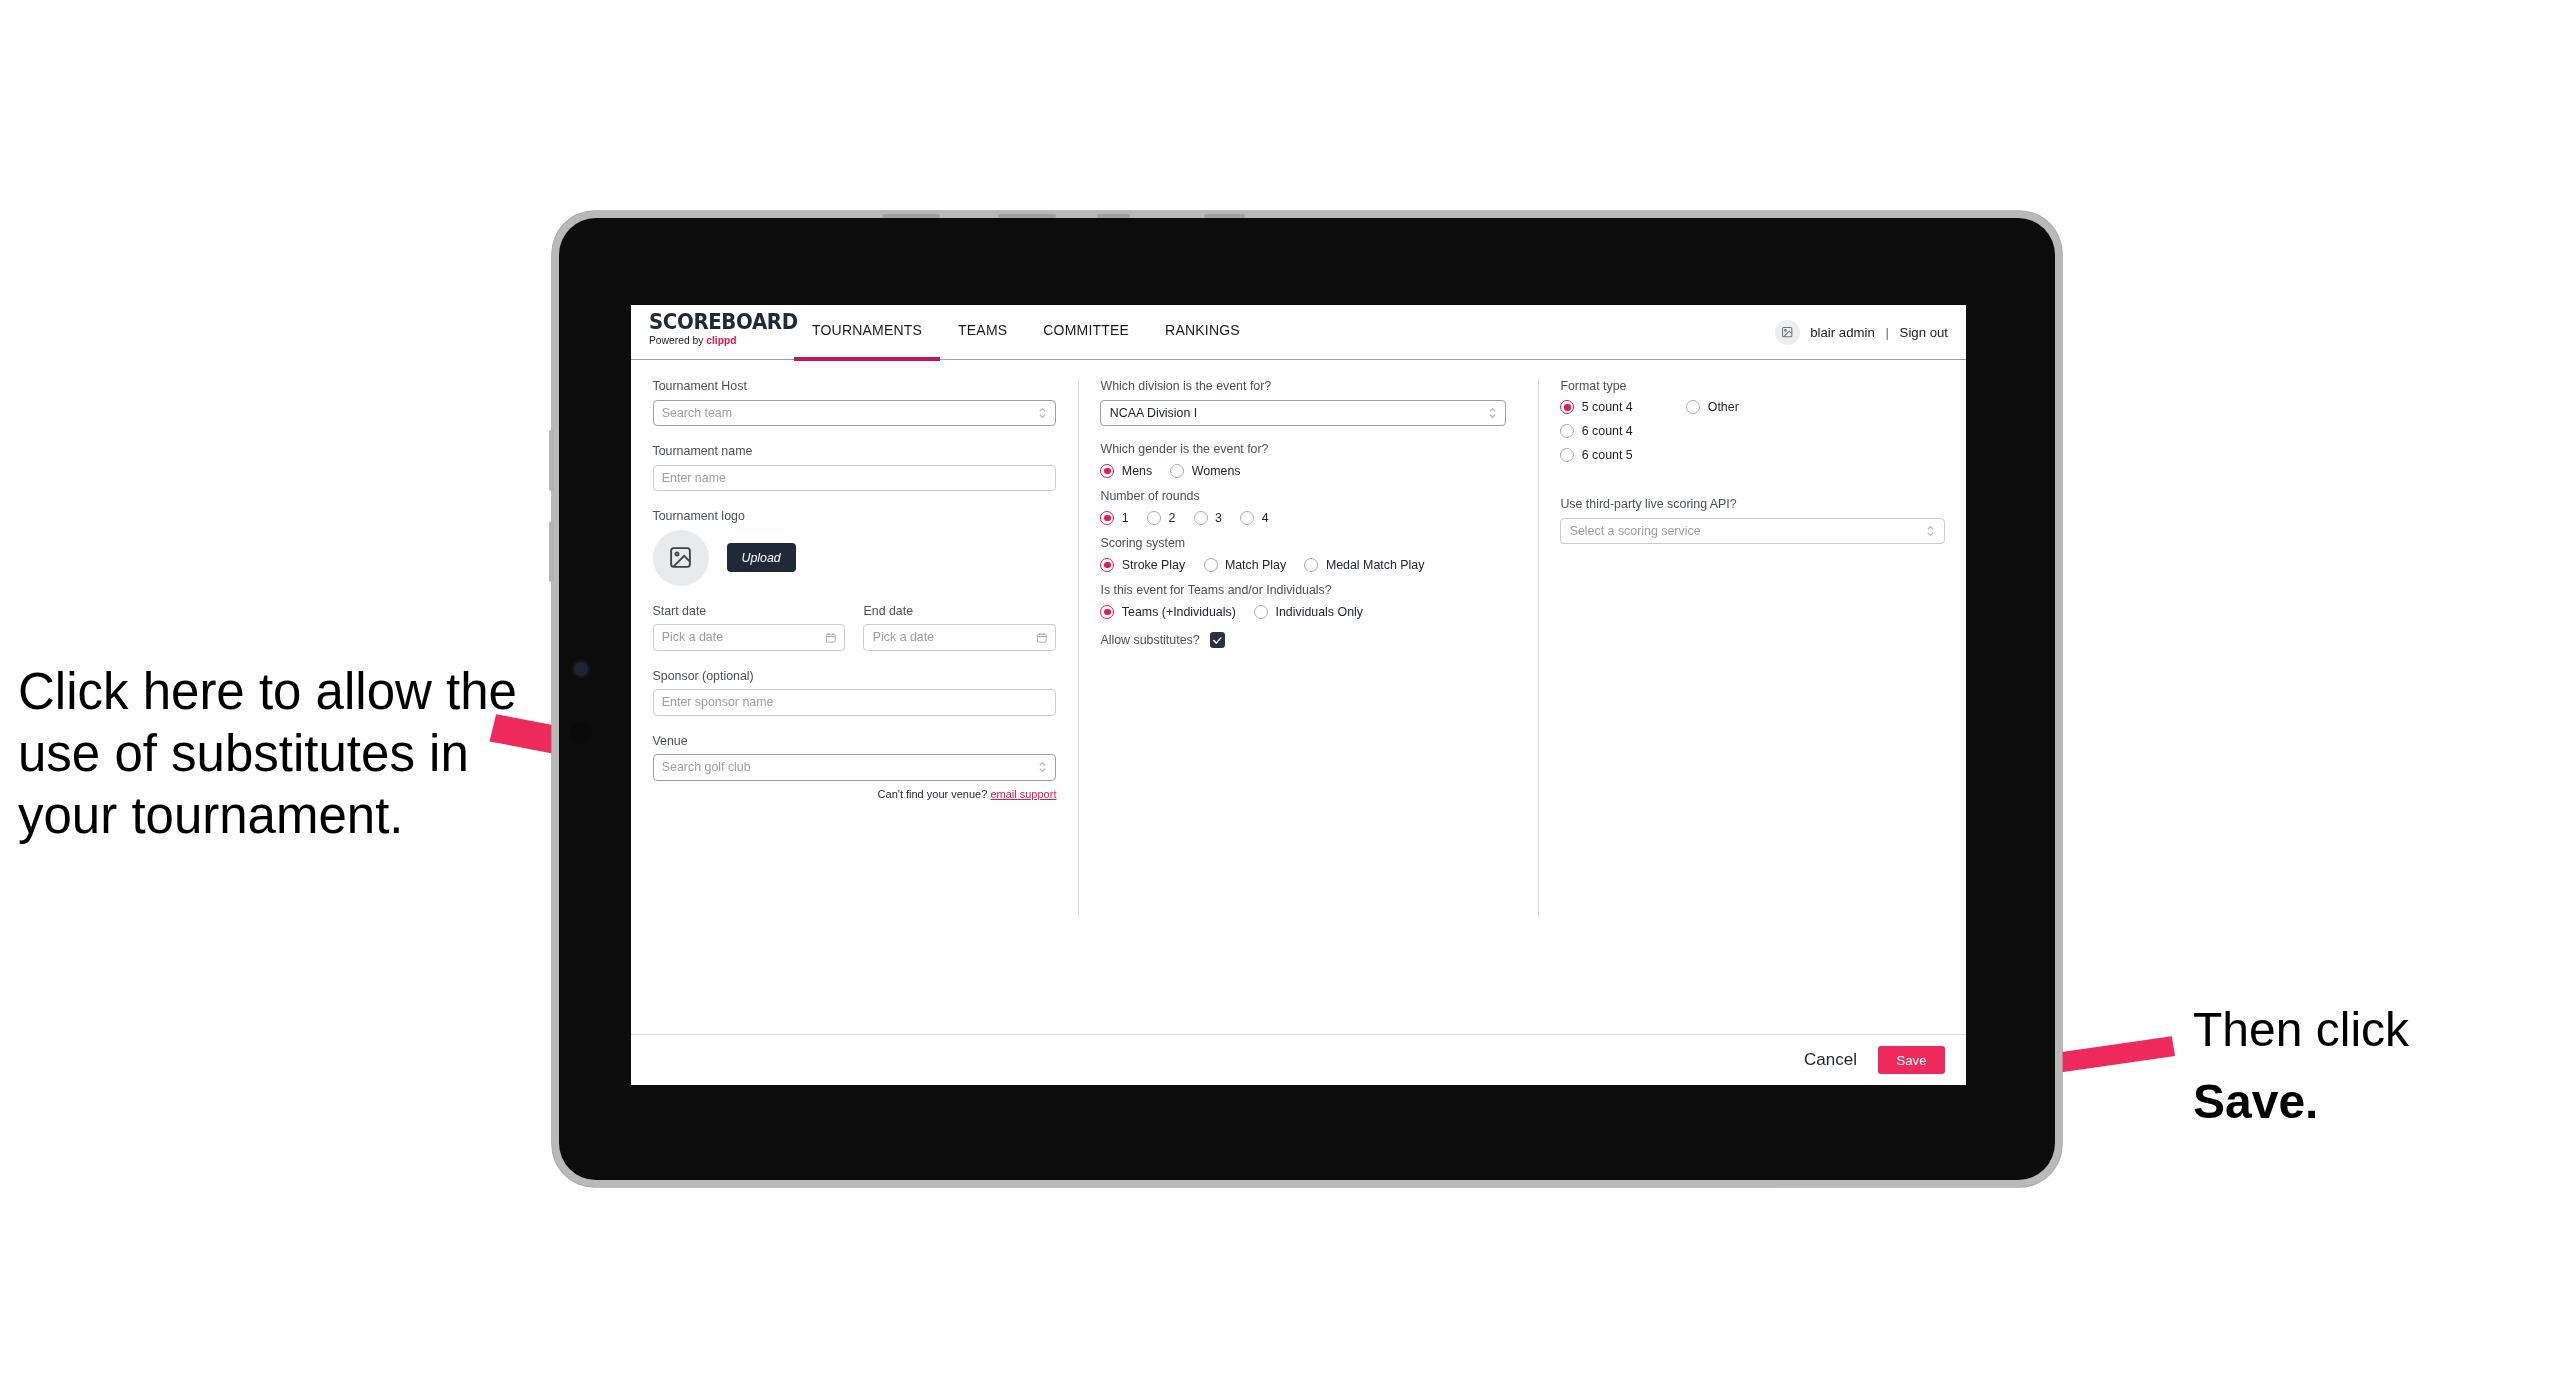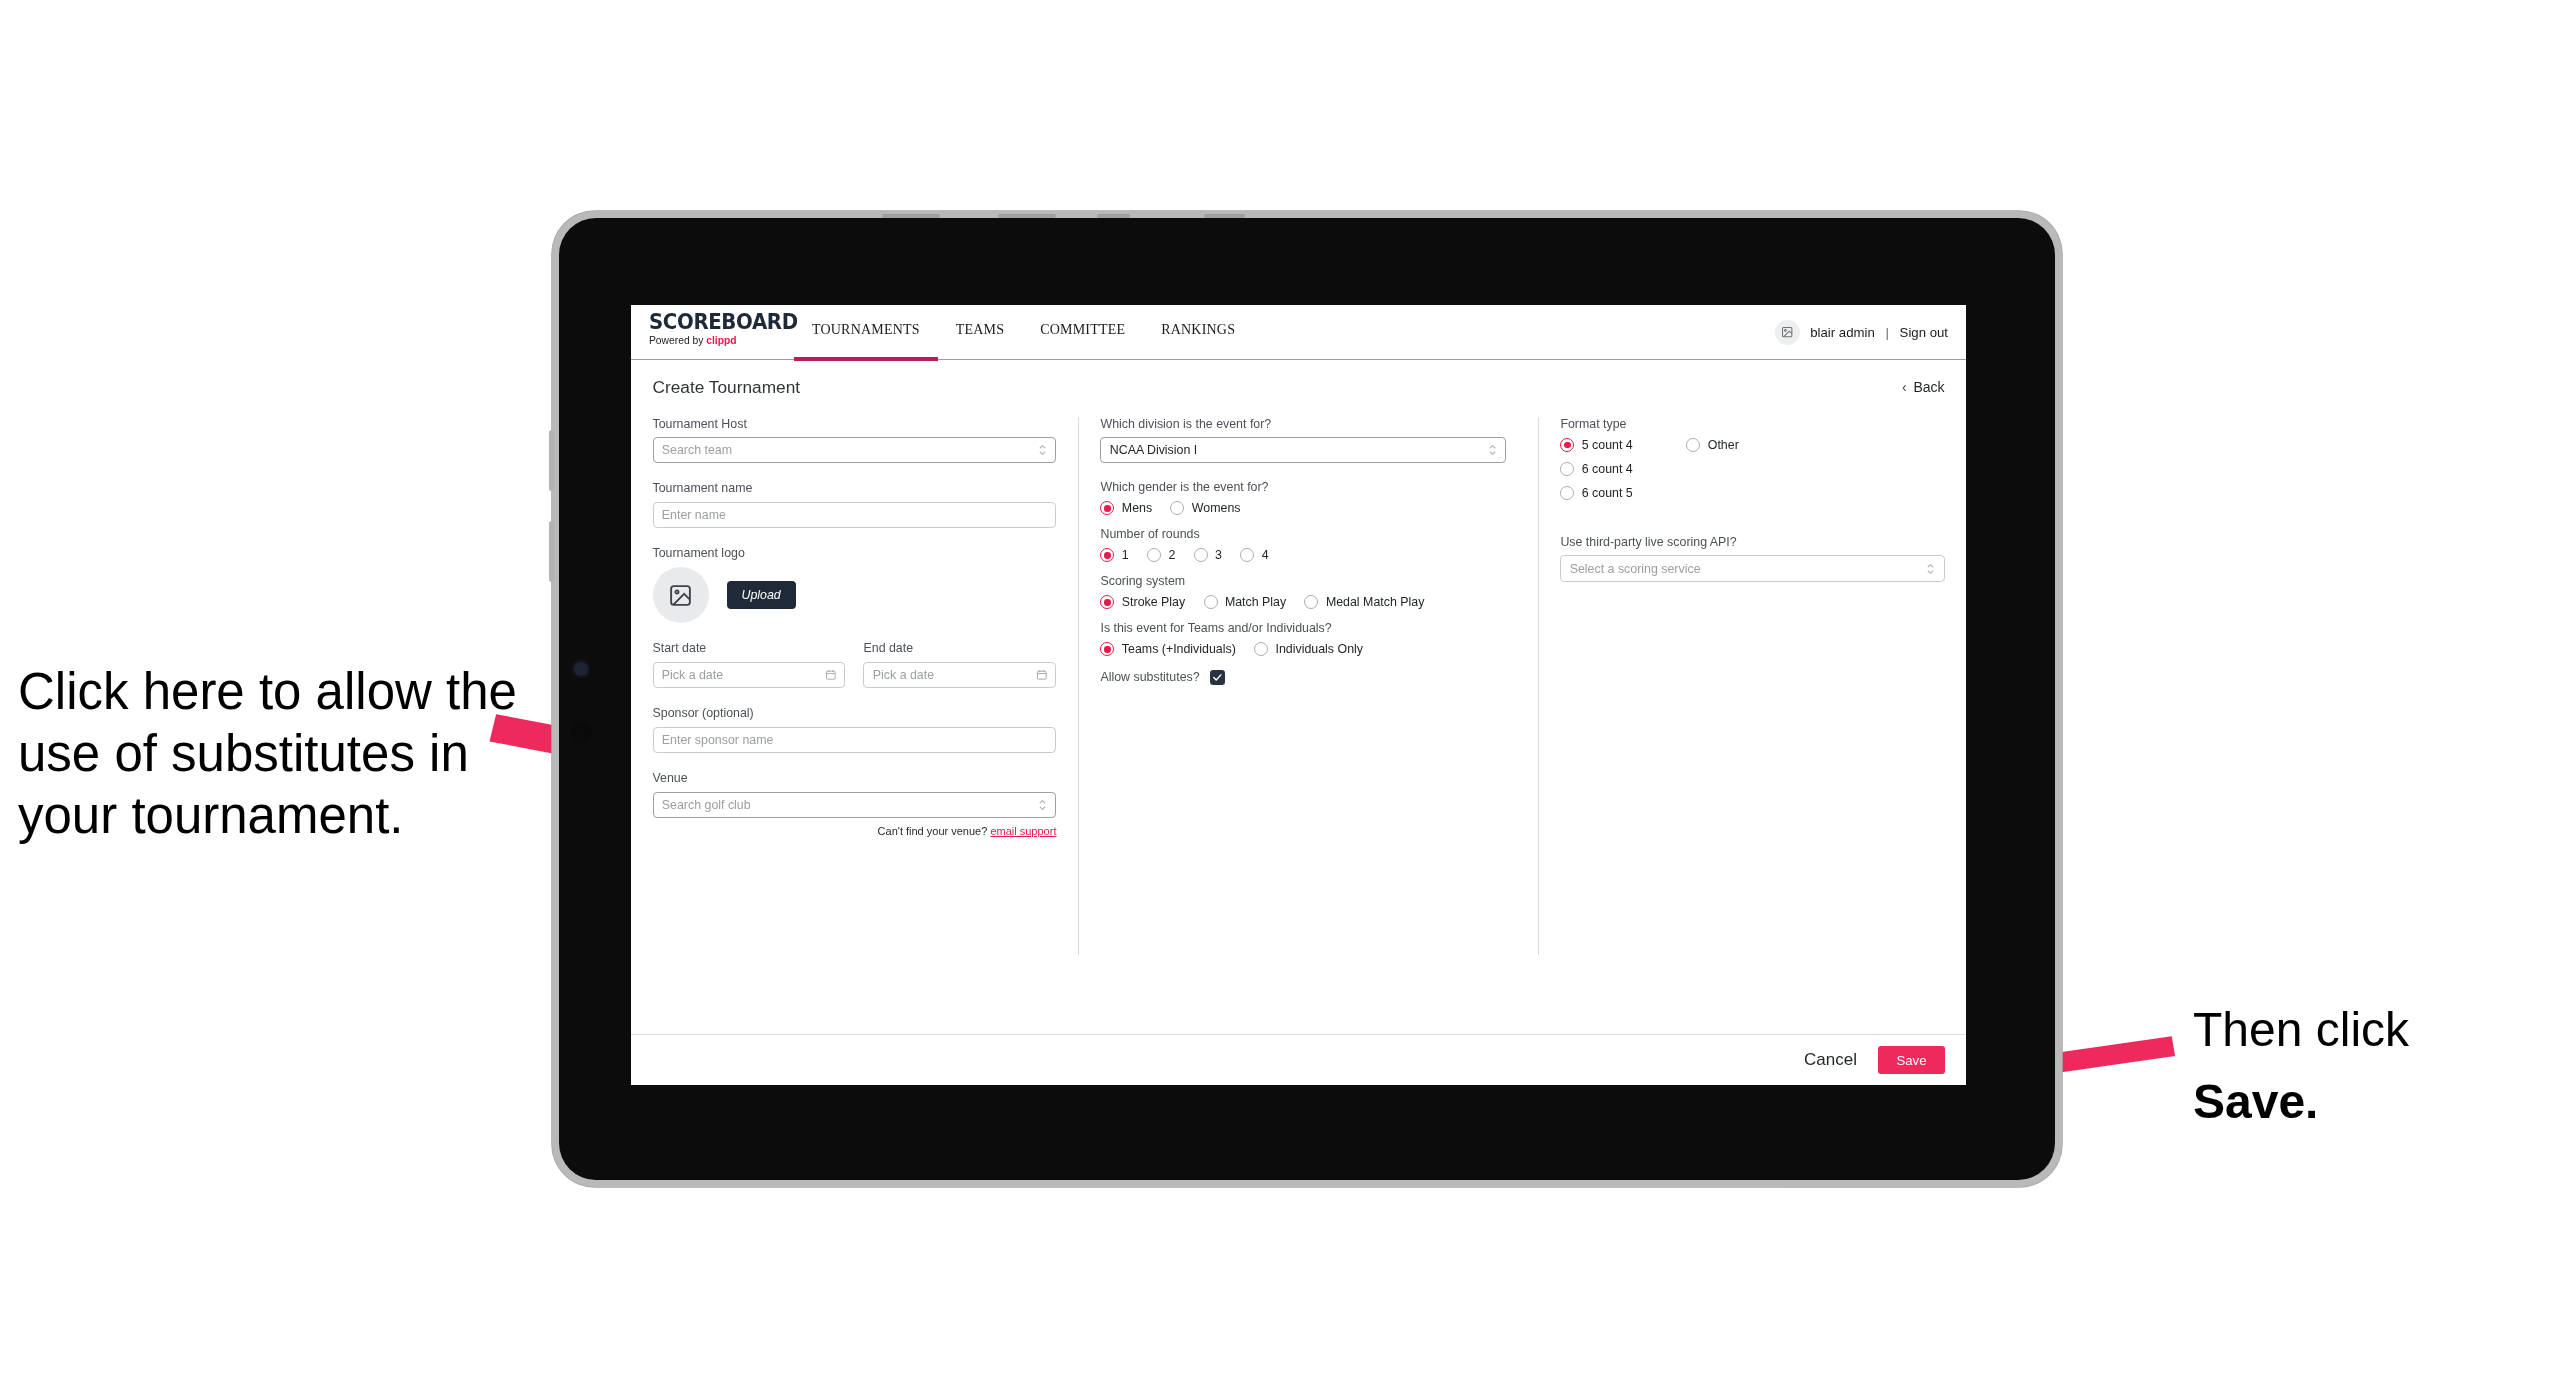--- a/index.html
+++ b/index.html
@@ -40,21 +40,21 @@
   #app{
     position:absolute;left:631px;top:305px;width:1335px;height:780px;background:#fff;
   }
   
   #app-header{height:54px;display:flex;align-items:stretch;border-bottom:1.7px solid #9aa0a6;background:#fff;position:relative;}
   #logo-block{padding:7.4px 0 0 18px;width:145px;box-sizing:border-box;}
   #logo-word{font-family:"DejaVu Sans",sans-serif;font-weight:700;font-size:20.6px;letter-spacing:-0.4px;
              color:#1e2a38;line-height:1;transform:scaleX(0.96);transform-origin:left;}
   #logo-sub{font-size:10.3px;color:#222;margin-top:2.5px;}
   #logo-sub .brand{color:#e8194b;font-weight:700;}
-  #nav{display:flex;align-items:flex-start;margin-left:18px;font-family:Liberation Serif, serif;}
+  #nav{display:flex;align-items:flex-start;margin-left:18px;}
   .nav-item{
     font-size:14px;color:#1b1b1b;letter-spacing:0.2px;padding:16.5px 18px 0 18px;
     height:54px;box-sizing:border-box;cursor:pointer;position:relative;
   }
   .nav-item.active:after{
     content:"";position:absolute;left:0;right:0;bottom:-1.7px;height:3.3px;background:#c2185b;
   }
   #header-right{margin-left:auto;display:flex;align-items:center;padding-right:18px;gap:10.7px;font-size:13.2px;color:#1b1b1b;}
   #avatar{width:25px;height:25px;border-radius:50%;background:#eceef0;display:flex;align-items:center;justify-content:center;}
   #avatar svg{display:block;}
@@ -181,27 +181,20 @@
             <circle cx="8.5" cy="8.5" r="1.6"></circle>
             <path d="M21 15l-5-5L5 21"></path>
         </svg>
       </div>
       <span class="hdr-link">blair admin</span>
       <span class="sep">|</span>
       <span class="hdr-link">Sign out</span>
     </div>
   </div>
 
-  <div id="title-row">
-    <div id="page-title">Create Tournament</div>
-    <div id="back-link">
-      <span class="chev">‹</span>
-      <span>Back</span>
-    </div>
-  </div>
 
   <div id="cols">
 
     <div class="col" id="col1">
 
       <div class="fld-label">Tournament Host</div>
       <div class="input">
         <span>Search team</span>
         <span class="spin">
           <svg width="9" height="14" viewBox="0 0 10 16" fill="none" stroke="#b6b9bd" stroke-width="1.4">

